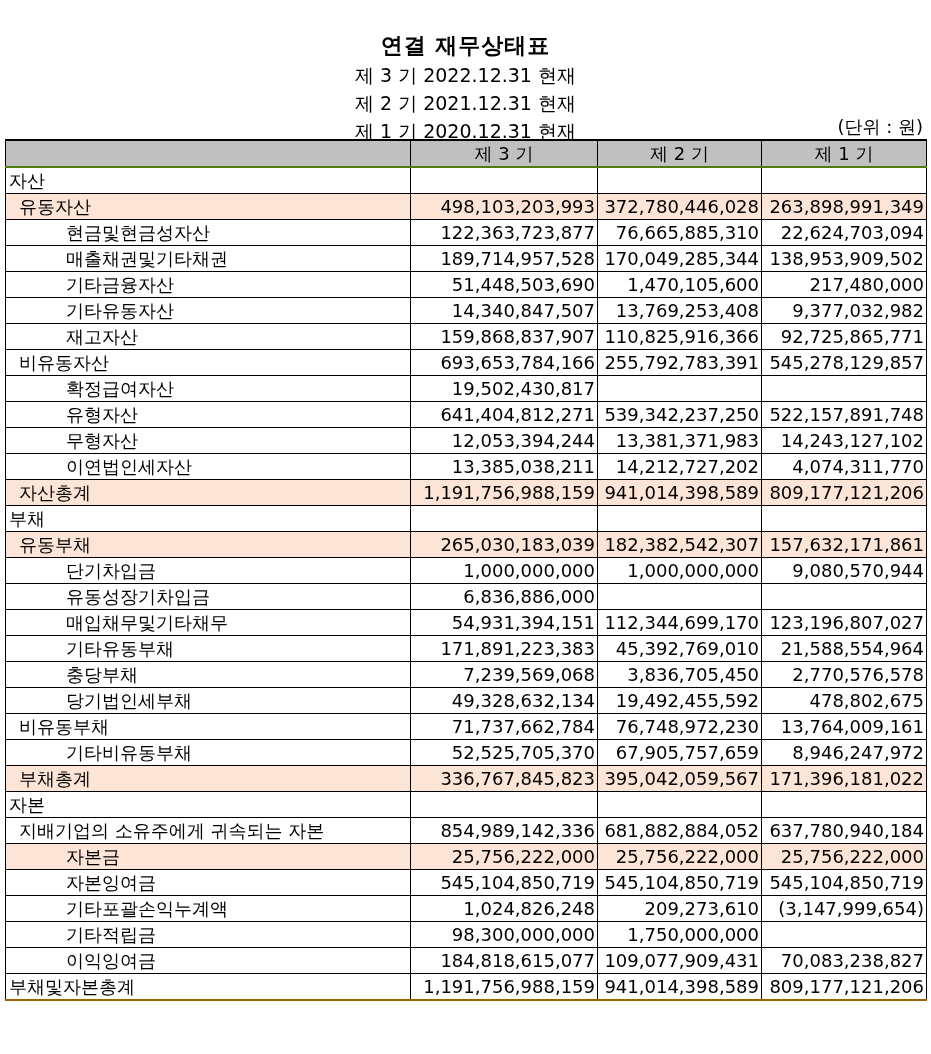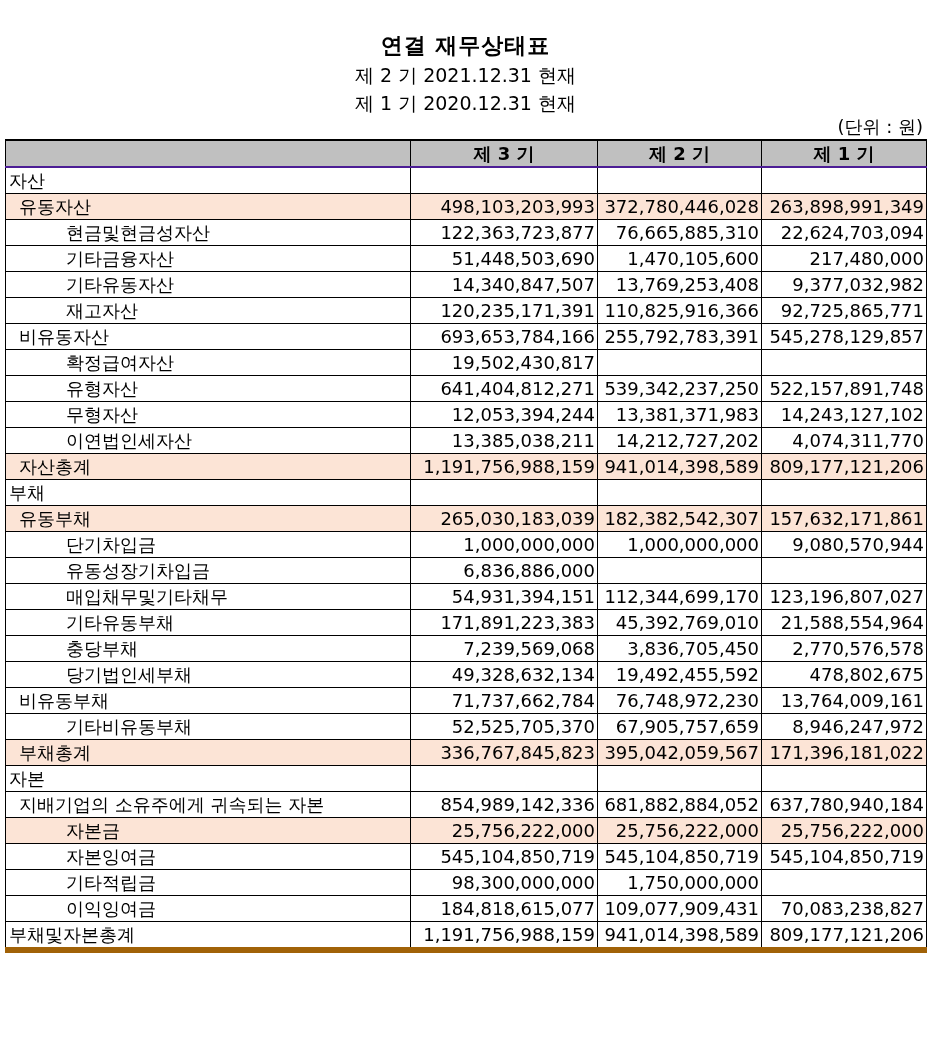--- a/index.html
+++ b/index.html
@@ -20,33 +20,34 @@
       font-size: 18px;
     }
     table.fs col.c0 { width: 405px; }
     table.fs col.c1 { width: 187px; }
     table.fs col.c2 { width: 164px; }
     table.fs col.c3 { width: 165px; }
     table.fs th, table.fs td {
       border: 1px solid #000; height: 25px; padding: 0 2px;
       white-space: nowrap; overflow: hidden; line-height: 25px;
     }
-    table.fs thead th { background: #c0c0c0; font-weight: bold; text-align: center; border-top: 2px solid #000; border-bottom: 2px solid #4c1d95; }
+    table.fs thead th { background: #c0c0c0; font-weight: normal; text-align: center; border-top: 2px solid #000; border-bottom: 2px solid #4d7c0f; }
     table.fs td.num { text-align: right; }
     table.fs tr.hl td { background: #fce4d6; }
     table.fs td.lvl0 { padding-left: 3px; }
     table.fs td.lvl1 { padding-left: 13px; }
     table.fs td.lvl2 { padding-left: 60px; }
-    table.fs tbody tr:last-child td { border-bottom: 6px solid #a16207; margin-top: 36px; }
+    table.fs tbody tr:last-child td { border-bottom: 2px solid #a16207; margin-top: 36px; }
   </style>
 </head>
 <body>
 
 <div class="title-block">
   <div class="main-title">연결 재무상태표</div>
+  <div class="sub-title">제 3 기 2022.12.31 현재</div>
   <div class="sub-title">제 2 기 2021.12.31 현재</div>
   <div class="sub-title">제 1 기 2020.12.31 현재</div>
 </div>
 <div class="unit">(단위 : 원)</div>
 
 <table class="fs">
   <colgroup>
     <col class="c0">
       <col class="c1">
       <col class="c2">
@@ -73,34 +74,40 @@
         <td class="num">372,780,446,028</td>
         <td class="num">263,898,991,349</td>
       </tr>
       <tr>
         <td class="lvl2">현금및현금성자산</td>
         <td class="num">122,363,723,877</td>
         <td class="num">76,665,885,310</td>
         <td class="num">22,624,703,094</td>
       </tr>
       <tr>
+        <td class="lvl2">매출채권및기타채권</td>
+        <td class="num">189,714,957,528</td>
+        <td class="num">170,049,285,344</td>
+        <td class="num">138,953,909,502</td>
+      </tr>
+      <tr>
         <td class="lvl2">기타금융자산</td>
         <td class="num">51,448,503,690</td>
         <td class="num">1,470,105,600</td>
         <td class="num">217,480,000</td>
       </tr>
       <tr>
         <td class="lvl2">기타유동자산</td>
         <td class="num">14,340,847,507</td>
         <td class="num">13,769,253,408</td>
         <td class="num">9,377,032,982</td>
       </tr>
       <tr>
         <td class="lvl2">재고자산</td>
-        <td class="num">120,235,171,391</td>
+        <td class="num">159,868,837,907</td>
         <td class="num">110,825,916,366</td>
         <td class="num">92,725,865,771</td>
       </tr>
       <tr>
         <td class="lvl1">비유동자산</td>
         <td class="num">693,653,784,166</td>
         <td class="num">255,792,783,391</td>
         <td class="num">545,278,129,857</td>
       </tr>
       <tr>
@@ -217,20 +224,26 @@
         <td class="num">25,756,222,000</td>
         <td class="num">25,756,222,000</td>
       </tr>
       <tr>
         <td class="lvl2">자본잉여금</td>
         <td class="num">545,104,850,719</td>
         <td class="num">545,104,850,719</td>
         <td class="num">545,104,850,719</td>
       </tr>
       <tr>
+        <td class="lvl2">기타포괄손익누계액</td>
+        <td class="num">1,024,826,248</td>
+        <td class="num">209,273,610</td>
+        <td class="num">(3,147,999,654)</td>
+      </tr>
+      <tr>
         <td class="lvl2">기타적립금</td>
         <td class="num">98,300,000,000</td>
         <td class="num">1,750,000,000</td>
         <td class="num"></td>
       </tr>
       <tr>
         <td class="lvl2">이익잉여금</td>
         <td class="num">184,818,615,077</td>
         <td class="num">109,077,909,431</td>
         <td class="num">70,083,238,827</td>

